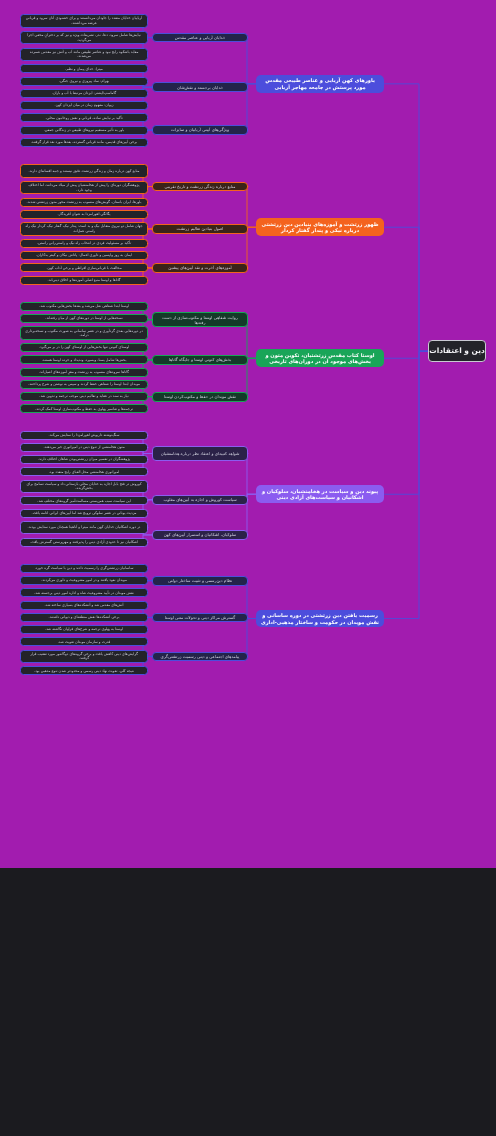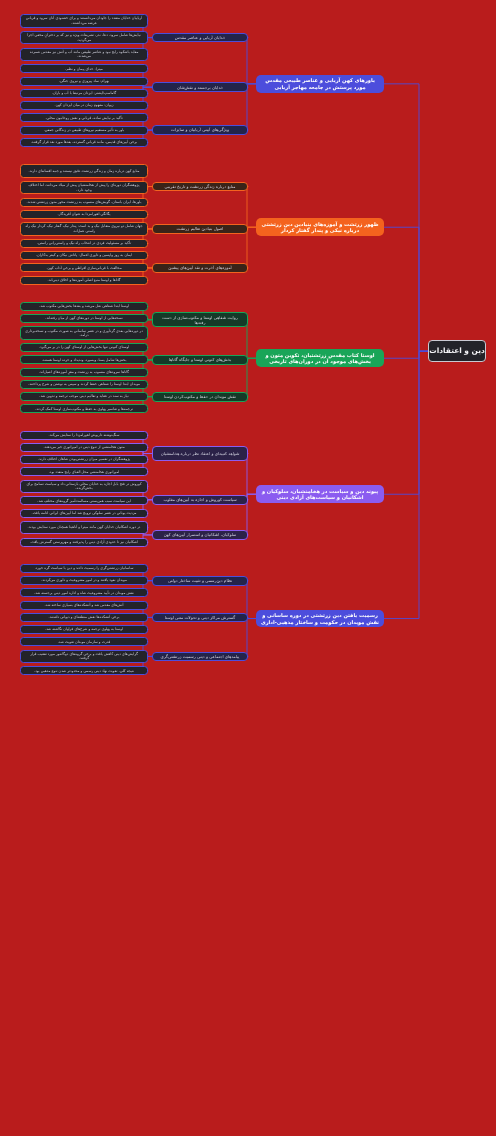--- a/index.html
+++ b/index.html
@@ -6,22 +6,22 @@
   html, body {
     width: 496px;
     height: 1136px;
     background: #1b1b1f;
     font-family: "DejaVu Sans", sans-serif;
     overflow: hidden;
   }
   #canvas {
     position: relative;
     width: 496px;
-    height: 1136px;
-    background: #b91c1c;
+    height: 868px;
+    background: #a21caf;
   }
   #links {
     position: absolute;
     inset: 0;
     width: 496px;
     height: 1136px;
     pointer-events: none;
   }
 
   .node {

